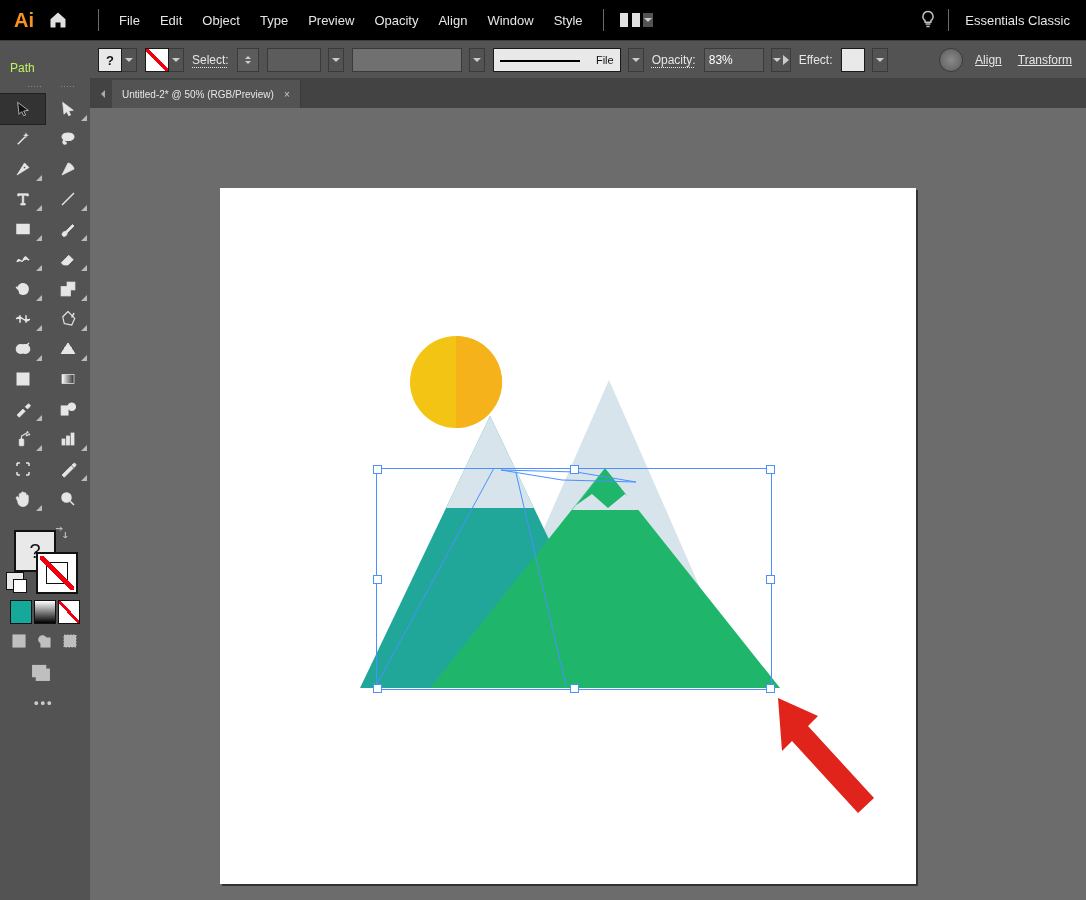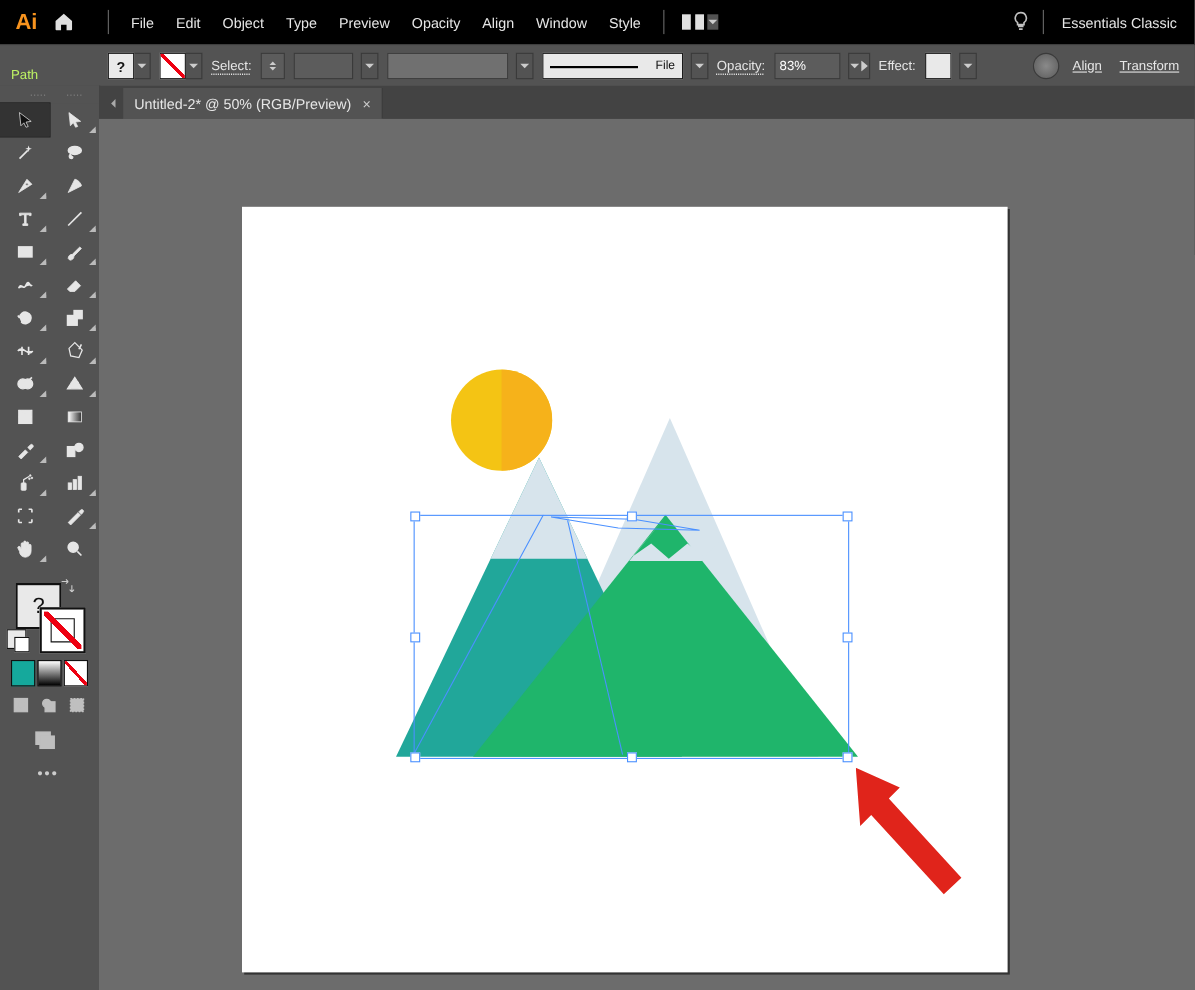--- a/index.html
+++ b/index.html
@@ -35,21 +35,21 @@
 .brush-preview .line{position:absolute;left:6px;right:40px;top:50%;height:2px;background:#000;}
 .opval{background:#5c5c5c;border:1px solid #3a3a3a;height:22px;width:50px;display:flex;align-items:center;padding:0 4px;color:#fff;font-size:12px;}
 .gs-swatch{width:22px;height:22px;background:#e9e9e9;border:1px solid #1a1a1a;}
 .link{font-size:12px;text-decoration:underline;color:#e6e6e6;padding:0 4px;}
 .docset{width:22px;height:22px;border:1px solid #3a3a3a;border-radius:50%;background:radial-gradient(#8a8a8a,#5a5a5a);}
 
 
 .tabstrip{height:30px;background:#434343;display:flex;align-items:flex-end;border-bottom:1px solid #2e2e2e;position:absolute;left:90px;right:0;top:78px;}
 .tabstrip .flyout{width:22px;height:28px;display:flex;align-items:center;justify-content:center;}
 .tabstrip .flyout::before{content:"";border:4px solid transparent;border-right-color:#aaa;}
-.doctab{height:28px;background:#535353;padding:0 10px;display:flex;align-items:center;gap:10px;color:#e6e6e6;font-size:13px;border-right:1px solid #3a3a3a;}
+.doctab{height:28px;background:#535353;padding:0 10px;display:flex;align-items:center;gap:10px;color:#e6e6e6;font-size:10px;border-right:1px solid #3a3a3a;}
 .doctab .x{color:#ccc;}
 
 
 .toolbar{position:absolute;left:0;top:78px;bottom:0;width:90px;background:#535353;border-right:1px solid #3a3a3a;}
 .toolbar .grip{height:16px;background:#535353;display:flex;align-items:center;justify-content:space-between;padding:0 28px;}
 .toolbar .grip span{width:1px; height:1px; background:#888;box-shadow:3px 0 #888,6px 0 #888,9px 0 #888,12px 0 #888;}
 .toolgrid{display:grid;grid-template-columns:1fr 1fr;}
 .tool{height:30px;display:flex;align-items:center;justify-content:center;position:relative;}
 .tool.sel{background:#333;outline:1px solid #222;}
 .tool svg{stroke:#e6e6e6;fill:#e6e6e6;}

